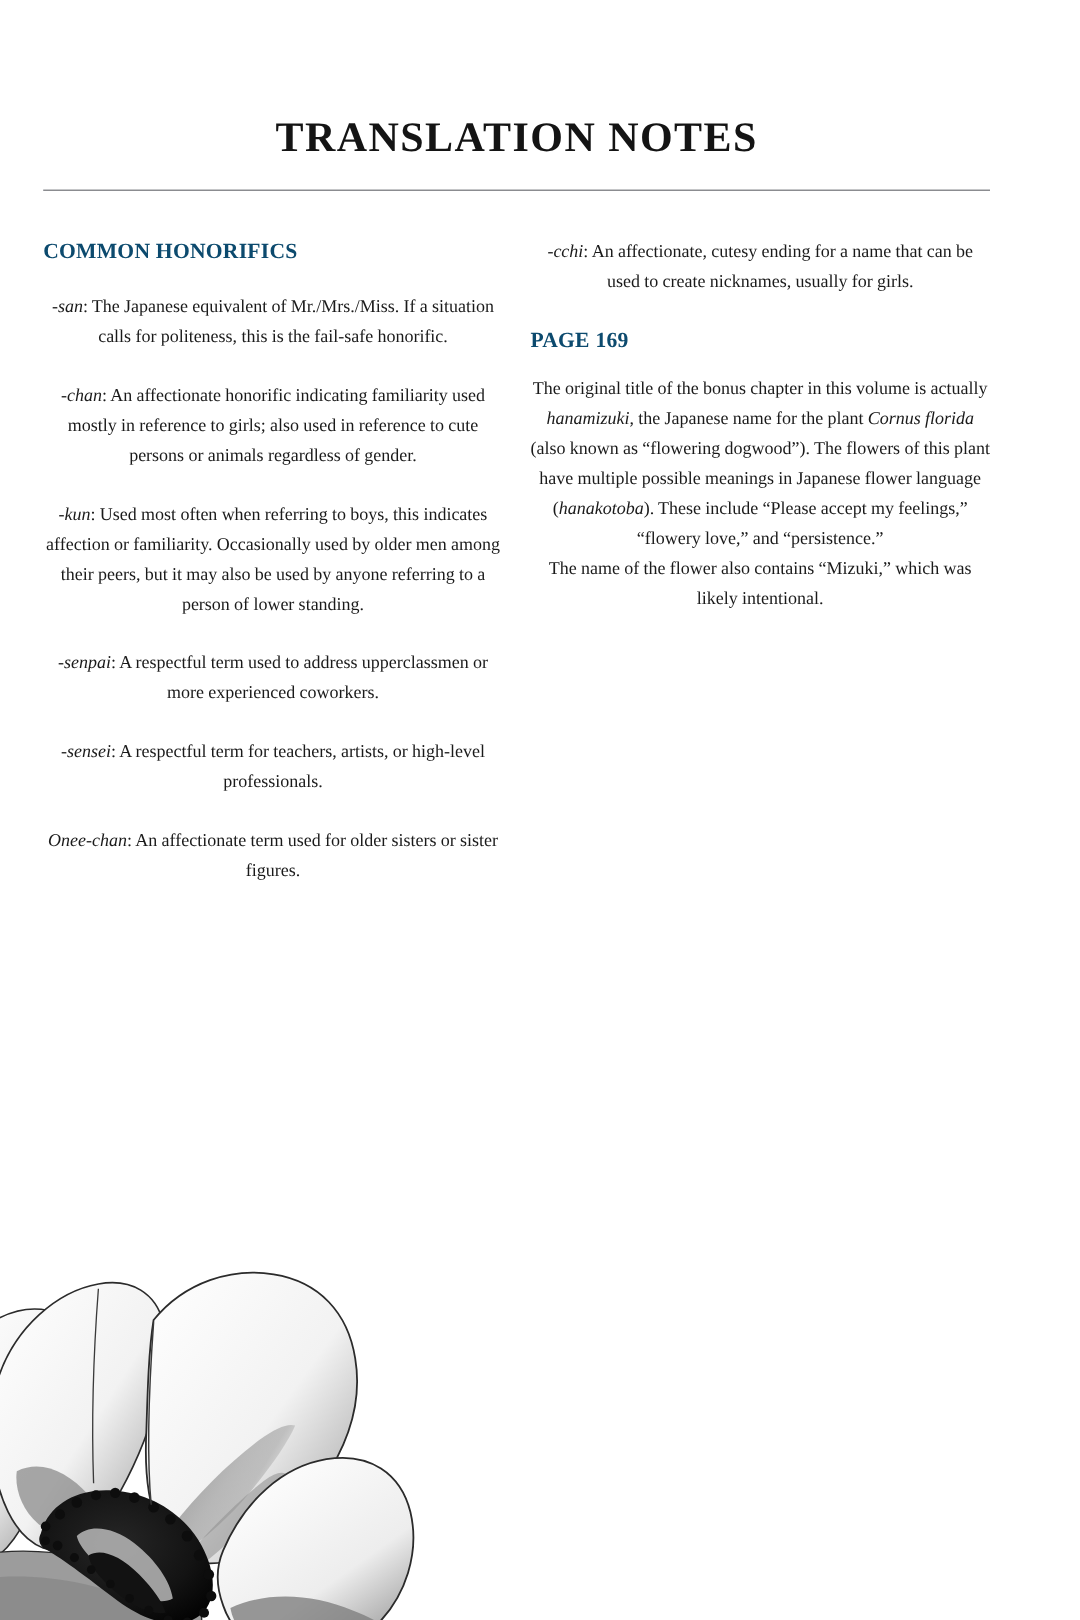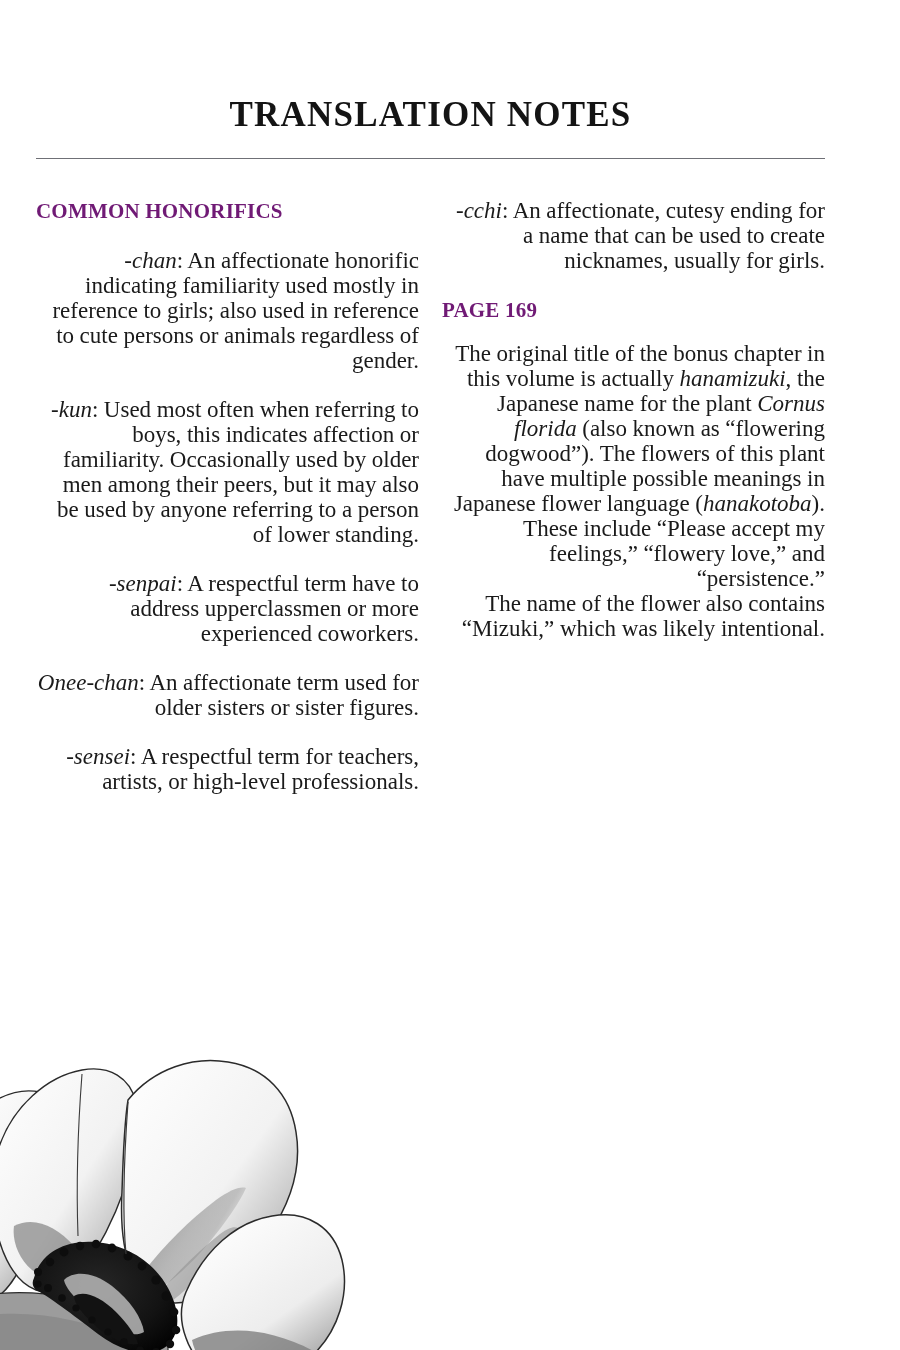--- a/index.html
+++ b/index.html
@@ -58,35 +58,35 @@
   }
   .col {
     position: absolute;
     top: 0;
     width: 383px;
   }
   .col-left  { left: 0; }
   .col-right { left: 406px; }
 
   .section-head {
-    font-size: 21px;
+    font-size: 18px;
     font-weight: bold;
     letter-spacing: 0.2px;
     line-height: 1.32;
     margin: 0 0 22px 0;
-    color: #701a75;
+    color: #0c4a6e;
   }
   .section-head.tight {
     margin-bottom: 16px;
   }
   p.body {
-    font-size: 23px;
+    font-size: 15px;
     line-height: 25px;
     margin: 0 0 24px 0;
-    text-align: right;
+    text-align: center;
     color: #1a1a1a;
     word-spacing: -0.2px;
   }
   p.body:last-child { margin-bottom: 0; }
   p.body.run-on { margin-top: 12px; }
   .it { font-style: italic; }
 
   
   .flower {
     position: absolute;
@@ -107,30 +107,31 @@
   </div>
   <div class="title-rule"></div>
 
   <div class="columns">
 
     <div class="col col-left">
 
       <div class="section-head">COMMON HONORIFICS</div>
 
 
+      <p class="body"><span class="it">-san</span><span>: The Japanese equivalent of Mr./Mrs./Miss. If a situation calls for politeness, this is the fail-safe honorific.</span></p>
 
       <p class="body"><span class="it">-chan</span><span>: An affectionate honorific indicating familiarity used mostly in reference to girls; also used in reference to cute persons or animals regardless of gender.</span></p>
 
       <p class="body"><span class="it">-kun</span><span>: Used most often when referring to boys, this indicates affection or familiarity. Occasionally used by older men among their peers, but it may also be used by anyone referring to a person of lower standing.</span></p>
 
-      <p class="body"><span class="it">-senpai</span><span>: A respectful term have to address upperclassmen or more experienced coworkers.</span></p>
+      <p class="body"><span class="it">-senpai</span><span>: A respectful term used to address upperclassmen or more experienced coworkers.</span></p>
+
+      <p class="body"><span class="it">-sensei</span><span>: A respectful term for teachers, artists, or high-level professionals.</span></p>
 
       <p class="body"><span class="it">Onee-chan</span><span>: An affectionate term used for older sisters or sister figures.</span></p>
-
-      <p class="body"><span class="it">-sensei</span><span>: A respectful term for teachers, artists, or high-level professionals.</span></p>
 
     </div>
 
     <div class="col col-right">
 
       <p class="body"><span class="it">-cchi</span><span>: An affectionate, cutesy ending for a name that can be used to create nicknames, usually for girls.</span></p>
 
       <div class="section-head tight">PAGE 169</div>
 
       <p class="body run-on"><span>The original title of the bonus chapter in this volume is actually </span><span class="it">hanamizuki</span><span>, the Japanese name for the plant </span><span class="it">Cornus florida</span><span> (also known as “flowering dogwood”). The flowers of this plant have multiple possible meanings in Japanese flower language (</span><span class="it">hanakotoba</span><span>). These include “Please accept my feelings,” “flowery love,” and “persistence.”</span><br><span>The name of the flower also contains “Mizuki,” which was likely intentional.</span></p>

